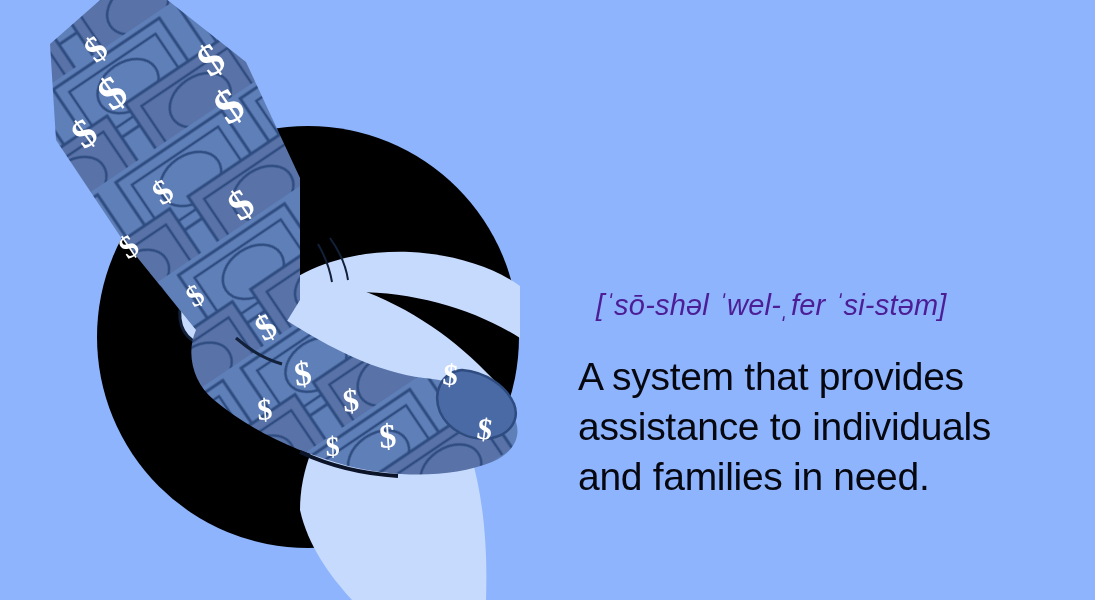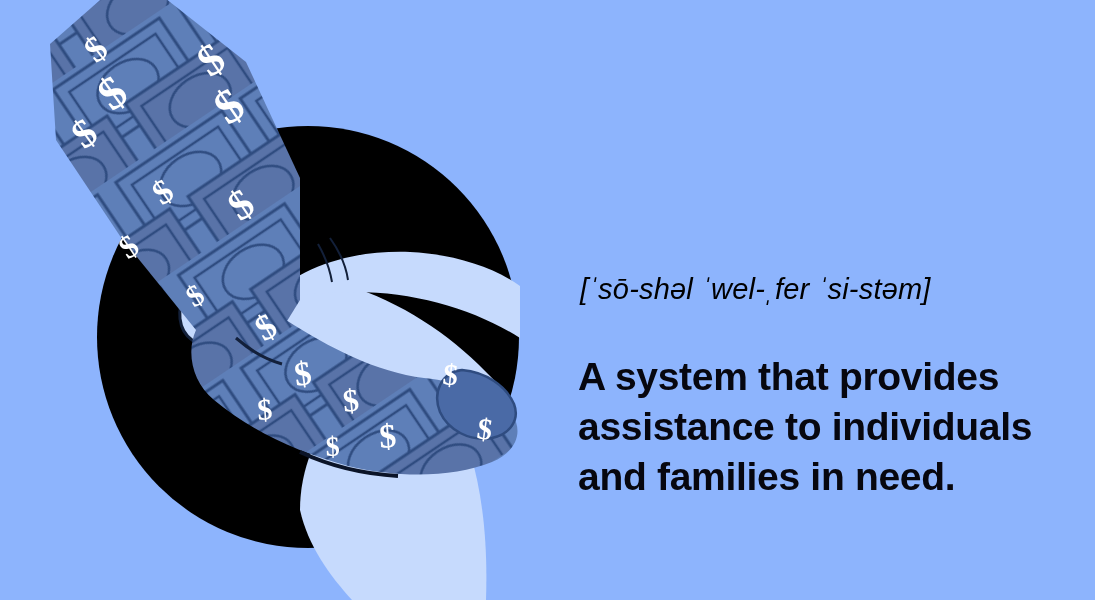--- a/index.html
+++ b/index.html
@@ -44,37 +44,37 @@
     font-size: 76px;
     line-height: 92px;
     letter-spacing: -1.5px;
     color: #000000;
     white-space: pre-line;
   }
   #phonetic {
     position: absolute;
     left: 2px;
     top: 272px;
-    margin: 0;
+    margin: 16px;
     font-family: "Liberation Sans", sans-serif;
     font-style: italic;
     font-weight: normal;
     font-size: 29px;
     line-height: 34px;
     letter-spacing: 0.2px;
-    color: #000000;
+    color: #4c1d95;
   }
   #definition {
     position: absolute;
     left: 0;
     top: 352px;
     width: 470px;
     margin: 0;
     font-family: "Liberation Sans", sans-serif;
-    font-weight: bold;
+    font-weight: normal;
     font-size: 39px;
     line-height: 50px;
     letter-spacing: -0.3px;
     color: #07070f;
     white-space: pre-line;
   }
 </style>
 </head>
 <body>
 

